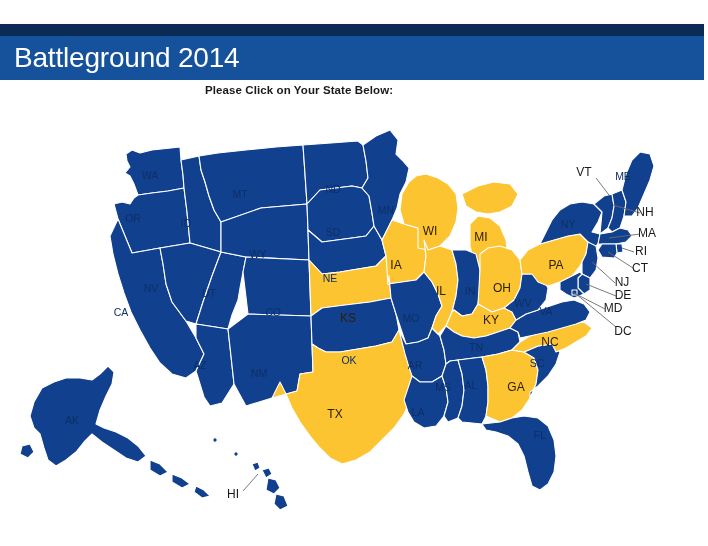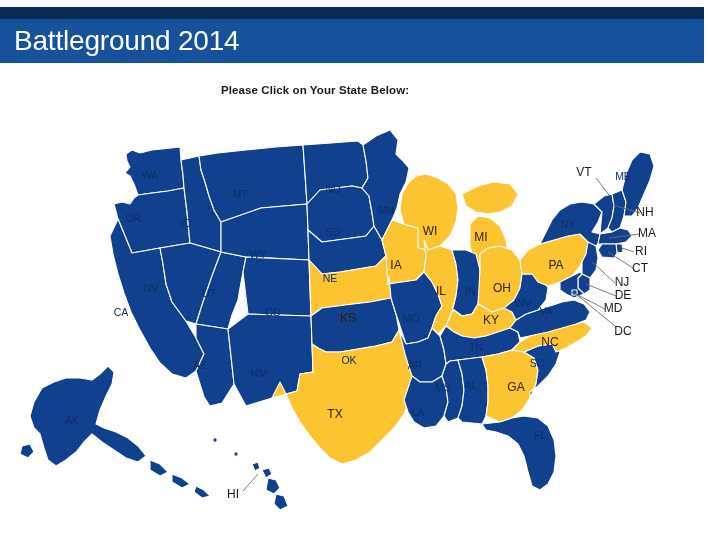--- a/index.html
+++ b/index.html
@@ -20,21 +20,21 @@
     left: 0; top: 0;
     width: 708px;
     height: 546px;
     background: #ffffff;
   }
 
   
   #header-wrap {
     position: absolute;
     left: 0;
-    top: 7px;
+    top: 24px;
     width: 560px;
     height: 56px;
   }
   #header-topstrip {
     position: absolute;
     left: 0; top: 0;
     width: 704px;
     height: 12px;
     background: #0a2b53;
   }
@@ -61,21 +61,20 @@
   #subtitle {
     position: absolute;
     left: 0;
     top: 84px;
     width: 598px;
     text-align: center;
     font-size: 11.5px;
     font-weight: bold;
     color: #1a1a1a;
     letter-spacing: 0.1px;
-    padding-left: 16px;
   }
 
   
   #map-area {
     position: absolute;
     left: 0;
     top: 116px;
     width: 708px;
     height: 410px;
   }

